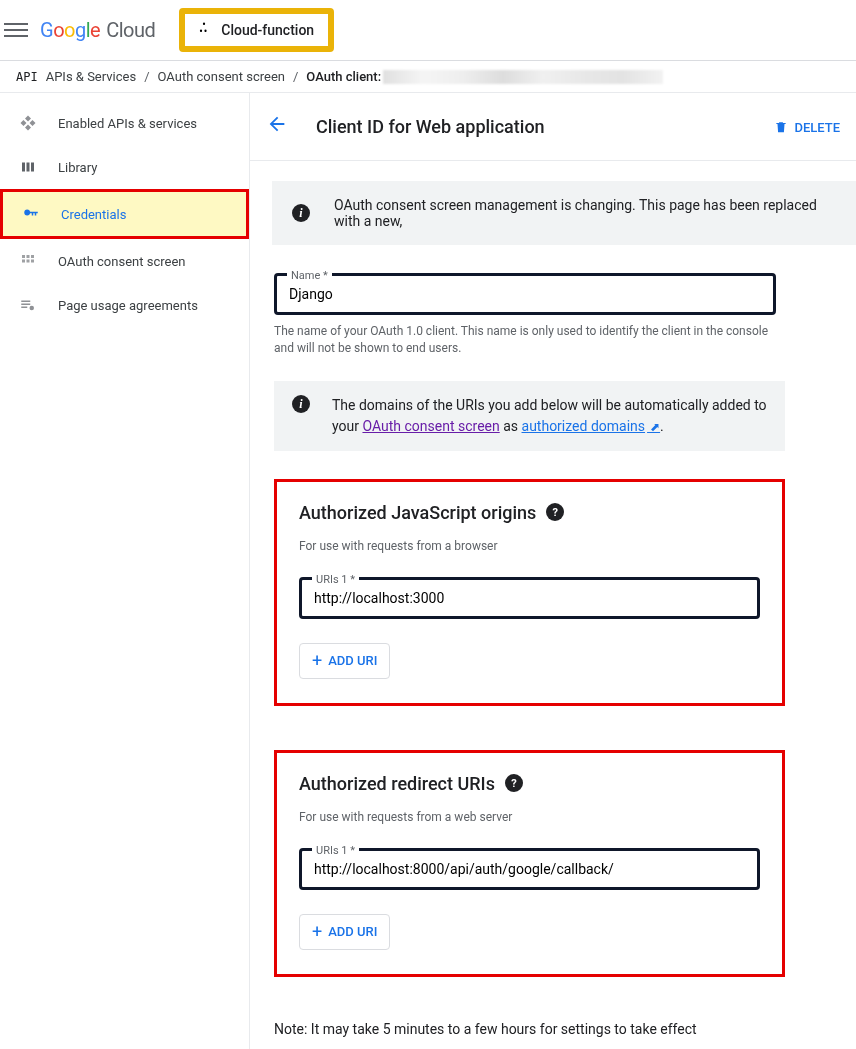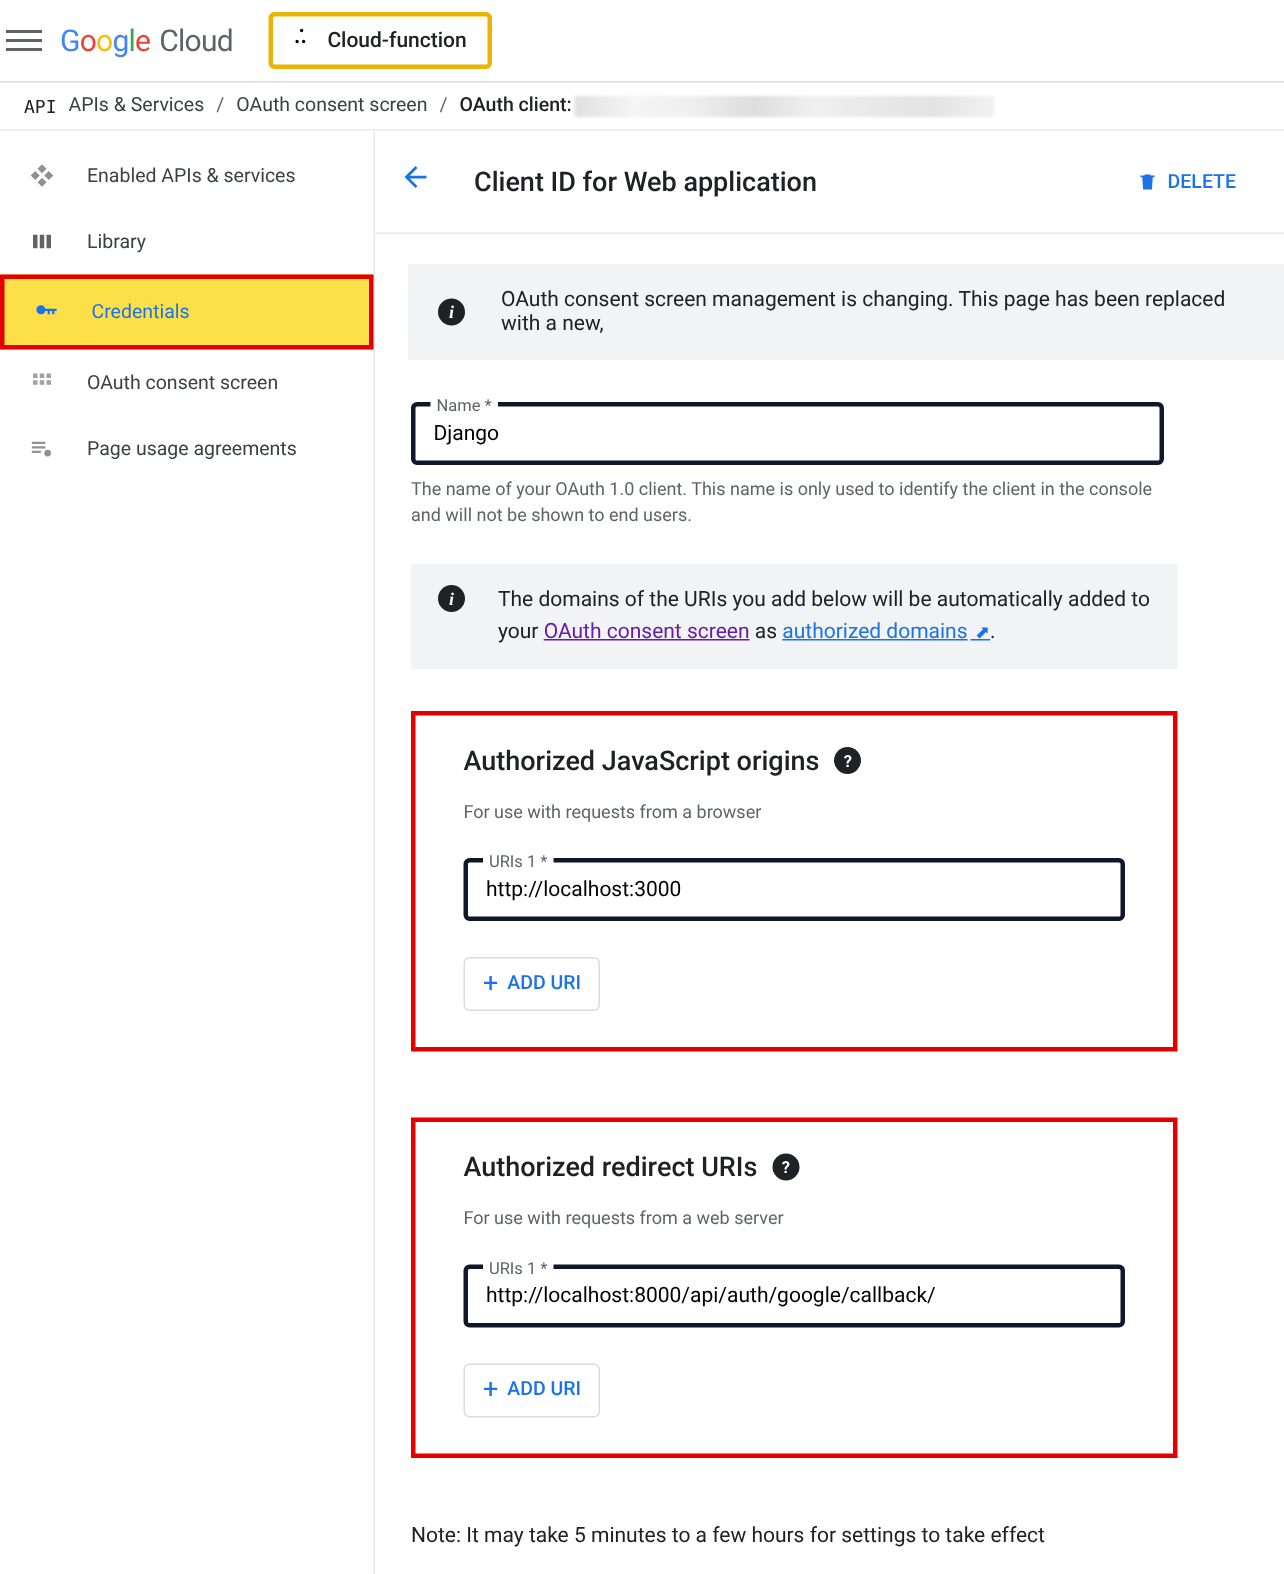--- a/index.html
+++ b/index.html
@@ -5,44 +5,44 @@
     * { box-sizing: border-box; margin: 0; padding: 0; font-family: -apple-system, BlinkMacSystemFont, "Segoe UI", Roboto, Arial, sans-serif; }
     body { width: 856px; background: #fff; color: #202124; font-size: 14px; }
     
     
     .topbar { display: flex; align-items: center; padding: 8px 4px; gap: 12px; min-height: 48px; }
     .hamburger { width: 24px; height: 24px; display: flex; flex-direction: column; justify-content: center; gap: 4px; cursor: pointer; }
     .hamburger span { height: 2px; background: #5f6368; }
     .logo { display: flex; align-items: center; gap: 2px; }
     .logo-text { font-size: 20px; font-weight: 400; color: #5f6368; letter-spacing: -.5px;}
     .g-blue { color: #4285f4; } .g-red { color: #ea4335; } .g-yellow { color: #fbbc05; } .g-green { color: #34a853; }
-    .project-selector { margin-left: 12px; border: 3px solid #eab308; border-radius: 4px; padding: 8px 14px; display: inline-flex; align-items: center; gap: 8px; cursor: pointer; font-weight: 500; font-size: 14px; }
+    .project-selector { margin-left: 12px; border: 6px solid #eab308; border-radius: 4px; padding: 8px 14px; display: inline-flex; align-items: center; gap: 8px; cursor: pointer; font-weight: 500; font-size: 14px; }
     .proj-dots { position: relative; width: 14px; height: 14px; }
     .proj-dots::before { content: "•"; position: absolute; top: -4px; left: 3px; font-size: 10px; color: #000; }
     .proj-dots::after { content: "••"; position: absolute; top: 3px; left: 0; font-size: 10px; letter-spacing: 1px; color: #000;}
     
     
     .breadcrumbs { display: flex; align-items: center; gap: 8px; padding: 8px 16px; border-top: 1px solid #dadce0; border-bottom: 1px solid #e8eaed; font-size: 13px; }
     .api-badge { font-family: monospace; font-size: 12px; letter-spacing: 0; }
     .bc-sep { color: #5f6368; }
     .bc-link { color: #3c4043; cursor: pointer; }
     .bc-current { font-weight: 500; cursor: pointer; }
     .bc-blur { display:inline-block; width: 280px; height: 14px; background: linear-gradient(90deg,#e0e0e0,#f5f5f5,#eee,#ddd,#f0f0f0,#e8e8e8,#e3e3e3,#f2f2f2); filter: blur(1px); margin-left: -6px;}
     
     
     .layout { display: flex; }
     .sidebar { width: 250px; border-right: 1px solid #e8eaed; padding-top: 8px; min-height: 980px; }
     .nav-item { display: flex; align-items: center; gap: 20px; padding: 12px 18px; cursor: pointer; font-size: 13px; color: #3c4043; }
-    .nav-item.active { color: #1a73e8; background: #fde047; }
+    .nav-item.active { color: #1a73e8; background: #fef9c3; }
     .nav-icon { width: 20px; height: 20px; display: inline-flex; align-items: center; justify-content: center; color: #5f6368; font-size: 18px; }
     .nav-item.active .nav-icon { color: #1a73e8; }
     .red-box { border: 3px solid #e50000; }
     
     .main { flex: 1; padding: 0; min-width: 0; overflow: hidden;}
-    .page-header { display: flex; align-items: center; gap: 28px; padding: 20px 32px 20px 16px; border-bottom: 1px solid #e8eaed; }
+    .page-header { display: flex; align-items: center; gap: 28px; padding: 20px 16px 20px 16px; border-bottom: 1px solid #e8eaed; }
     .back-arrow { color: #1a73e8; font-size: 22px; cursor: pointer; }
     .page-title { font-size: 18px; font-weight: 500; flex: 1; }
     .delete-btn { display: inline-flex; align-items: flex-end; gap: 6px; color: #1a73e8; font-weight: 500; font-size: 13px; cursor: pointer;}
     .trash-icon { width: 14px; height: 16px; }
     
     .content { padding: 20px 0 0 24px; }
     
     .banner { background: #f1f3f4; padding: 16px 20px; display: flex; align-items: center; gap: 24px; font-size: 14px; color: #202124; margin-bottom: 28px; margin-left: -2px;}
     .info-icon { width: 18px; height: 18px; border-radius: 50%; background: #202124; color: #fff; display: inline-flex; align-items: center; justify-content: center; font-size: 12px; font-weight: bold; font-family: Georgia, serif; font-style: italic; flex-shrink:0;}
     
@@ -50,21 +50,21 @@
     .text-input-wrap { position: relative; border: 3px solid #0f172a; border-radius: 4px; }
     .text-input-label { position: absolute; top: -7px; left: 10px; background: #fff; padding: 0 4px; font-size: 11px; color: #5f6368; }
     .text-input { width: 100%; border: none; padding: 10px 12px; font-size: 14px; outline: none; border-radius: 4px; background:transparent;}
     .help-text { font-size: 12px; color: #5f6368; margin-top: 8px; max-width: 500px; line-height: 1.4; }
     
     .info-box { background: #f1f3f4; padding: 14px 18px; display: flex; gap: 22px; font-size: 14px; max-width: 511px; margin-top: 24px; margin-bottom: 28px; line-height:1.5;}
     .info-box a { color: #1a73e8; text-decoration: underline; cursor: pointer; }
     .info-box .visited { color: #681da8; }
     .ext-icon { font-size: 12px; margin-left:2px;}
     
-    .section { max-width: 511px; padding: 20px 32px 24px; margin-bottom: 44px; }
+    .section { max-width: 511px; padding: 20px 22px 24px; margin-bottom: 44px; }
     .section.boxed { border: 3px solid #e50000; }
     .section-title { font-size: 18px; font-weight: 500; display: flex; align-items: center; gap: 10px; margin-bottom: 16px;}
     .help-q { width: 18px; height: 18px; border-radius: 50%; background: #202124; color: #fff; display: inline-flex; align-items: center; justify-content: center; font-size: 11px; font-weight: bold;}
     .section-sub { font-size: 12px; color: #5f6368; margin-bottom: 24px; }
     .add-btn { display: inline-flex; align-items: center; gap: 6px; border: 1px solid #dadce0; border-radius: 4px; padding: 8px 12px; color: #1a73e8; font-weight: 500; font-size: 13px; cursor: pointer; margin-top: 16px;}
     .plus { font-size: 18px; line-height: 1; font-weight:400;}
     
     .note { font-size: 14px; margin: 0 0 18px 0; max-width:560px;}
     .actions { display:flex; gap: 18px; align-items:center; }
     .btn-primary { background: #1a73e8; color: #fff; border: none; border-radius: 4px; padding: 10px 18px; font-weight: 500; font-size: 13px; letter-spacing: .3px; cursor: pointer;}

